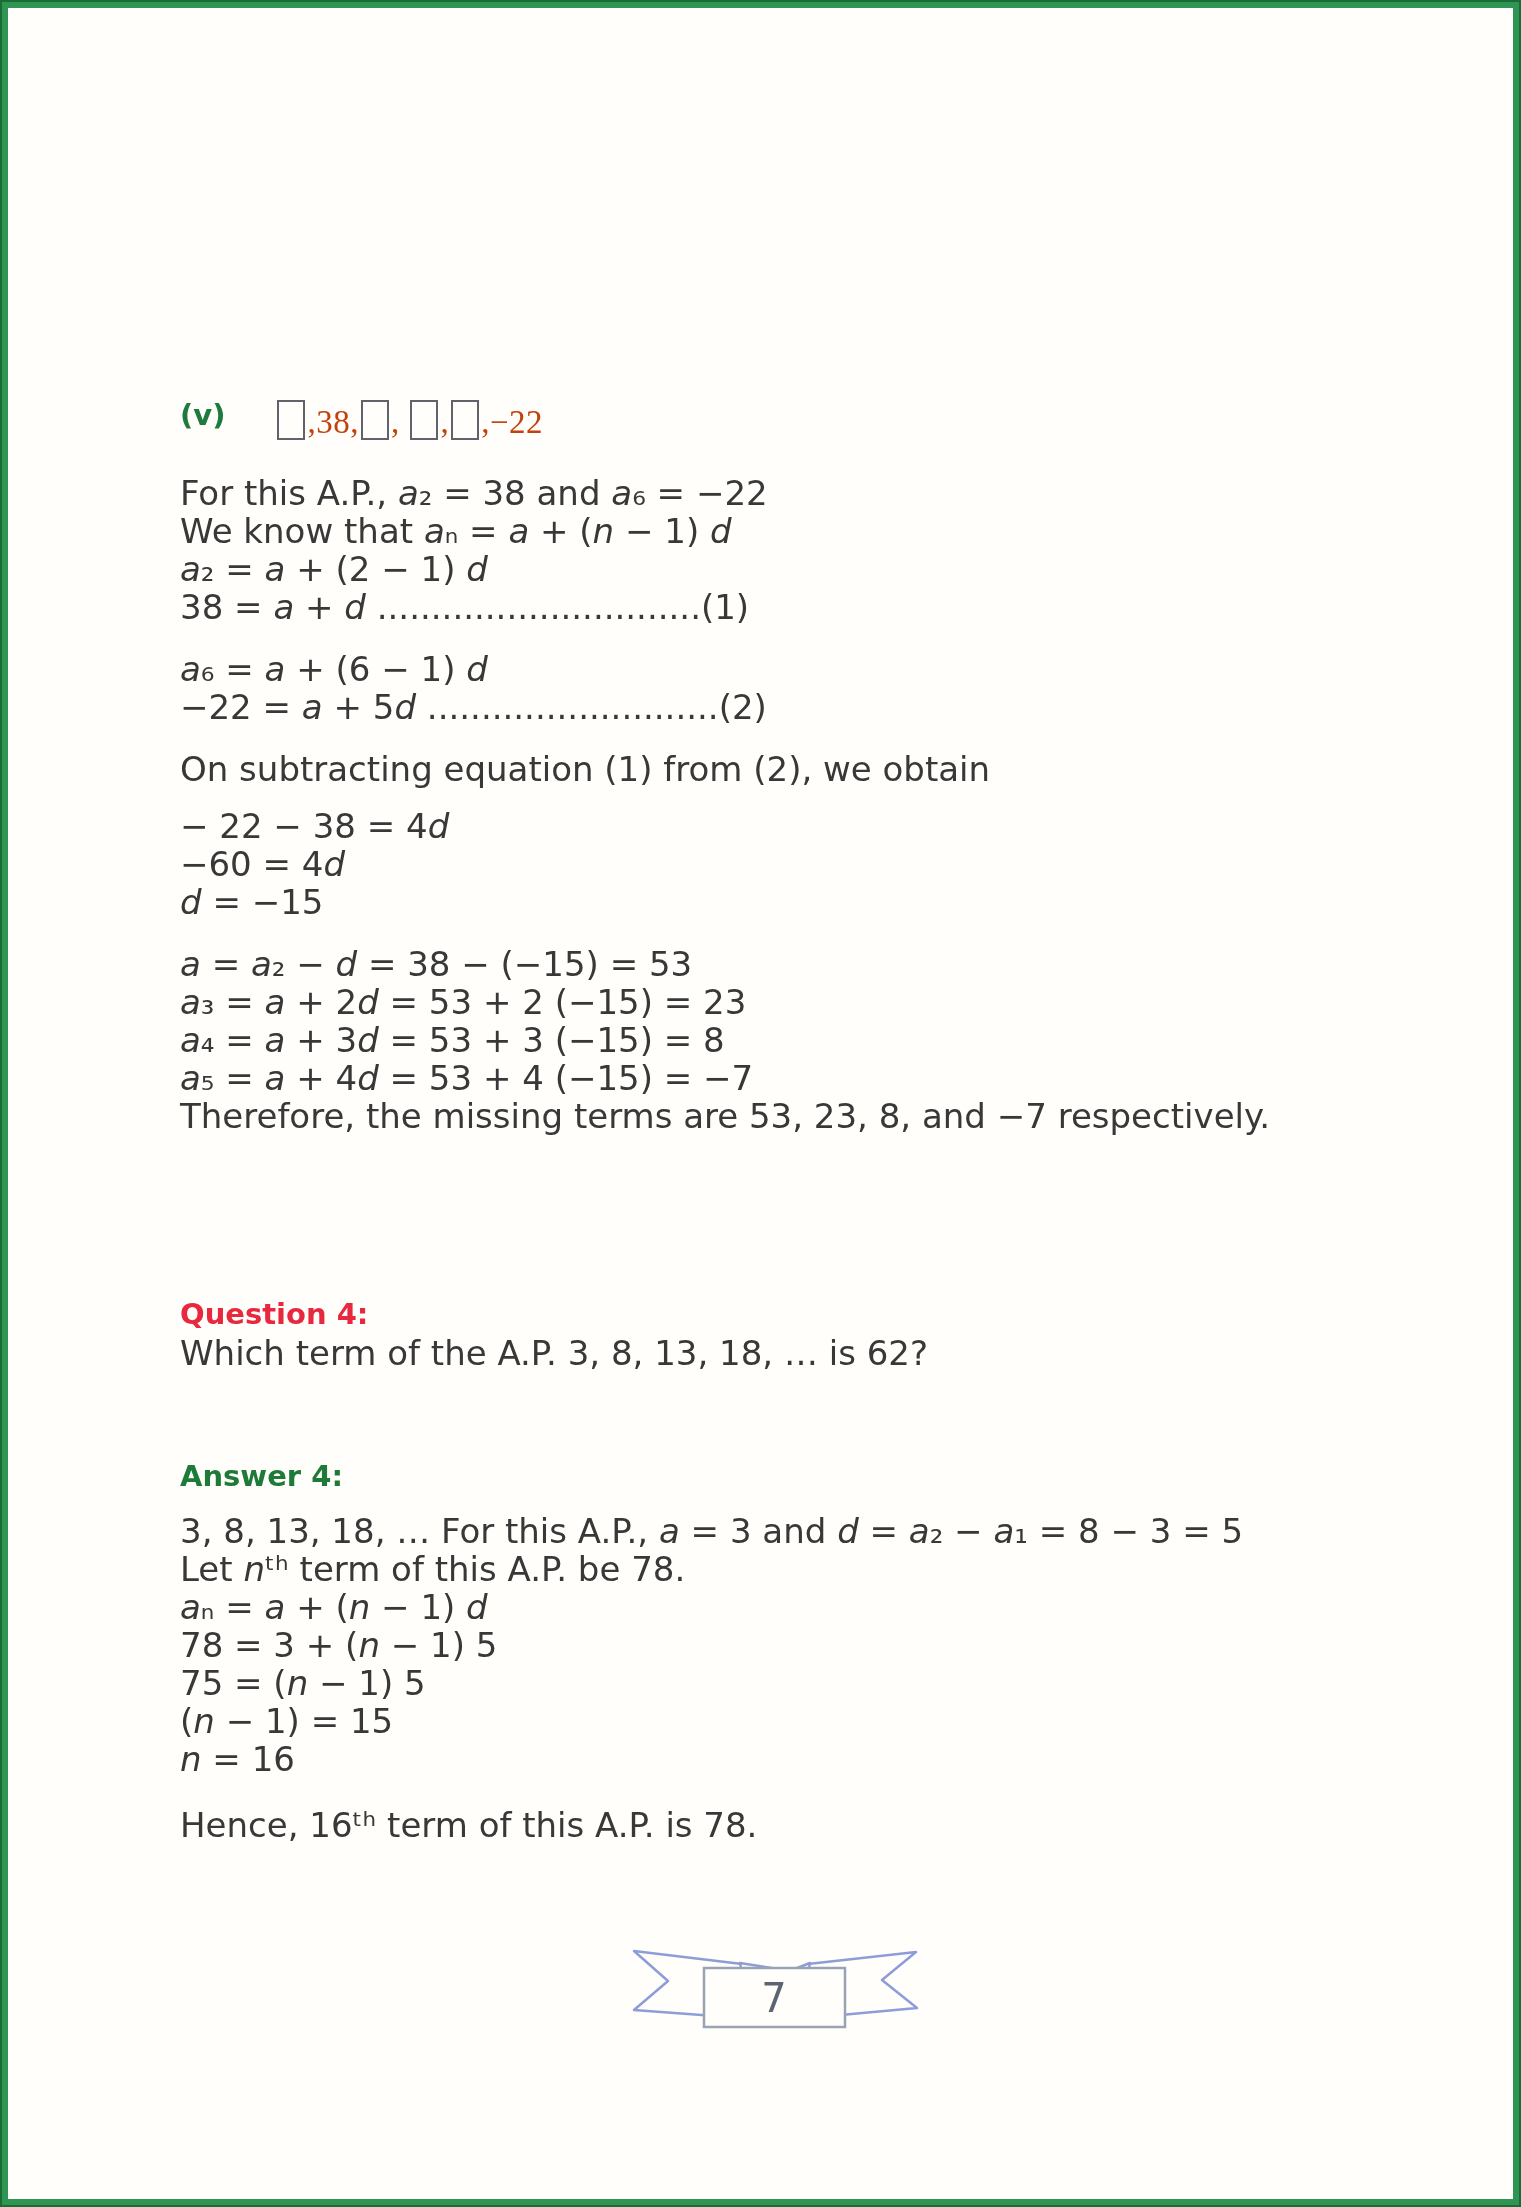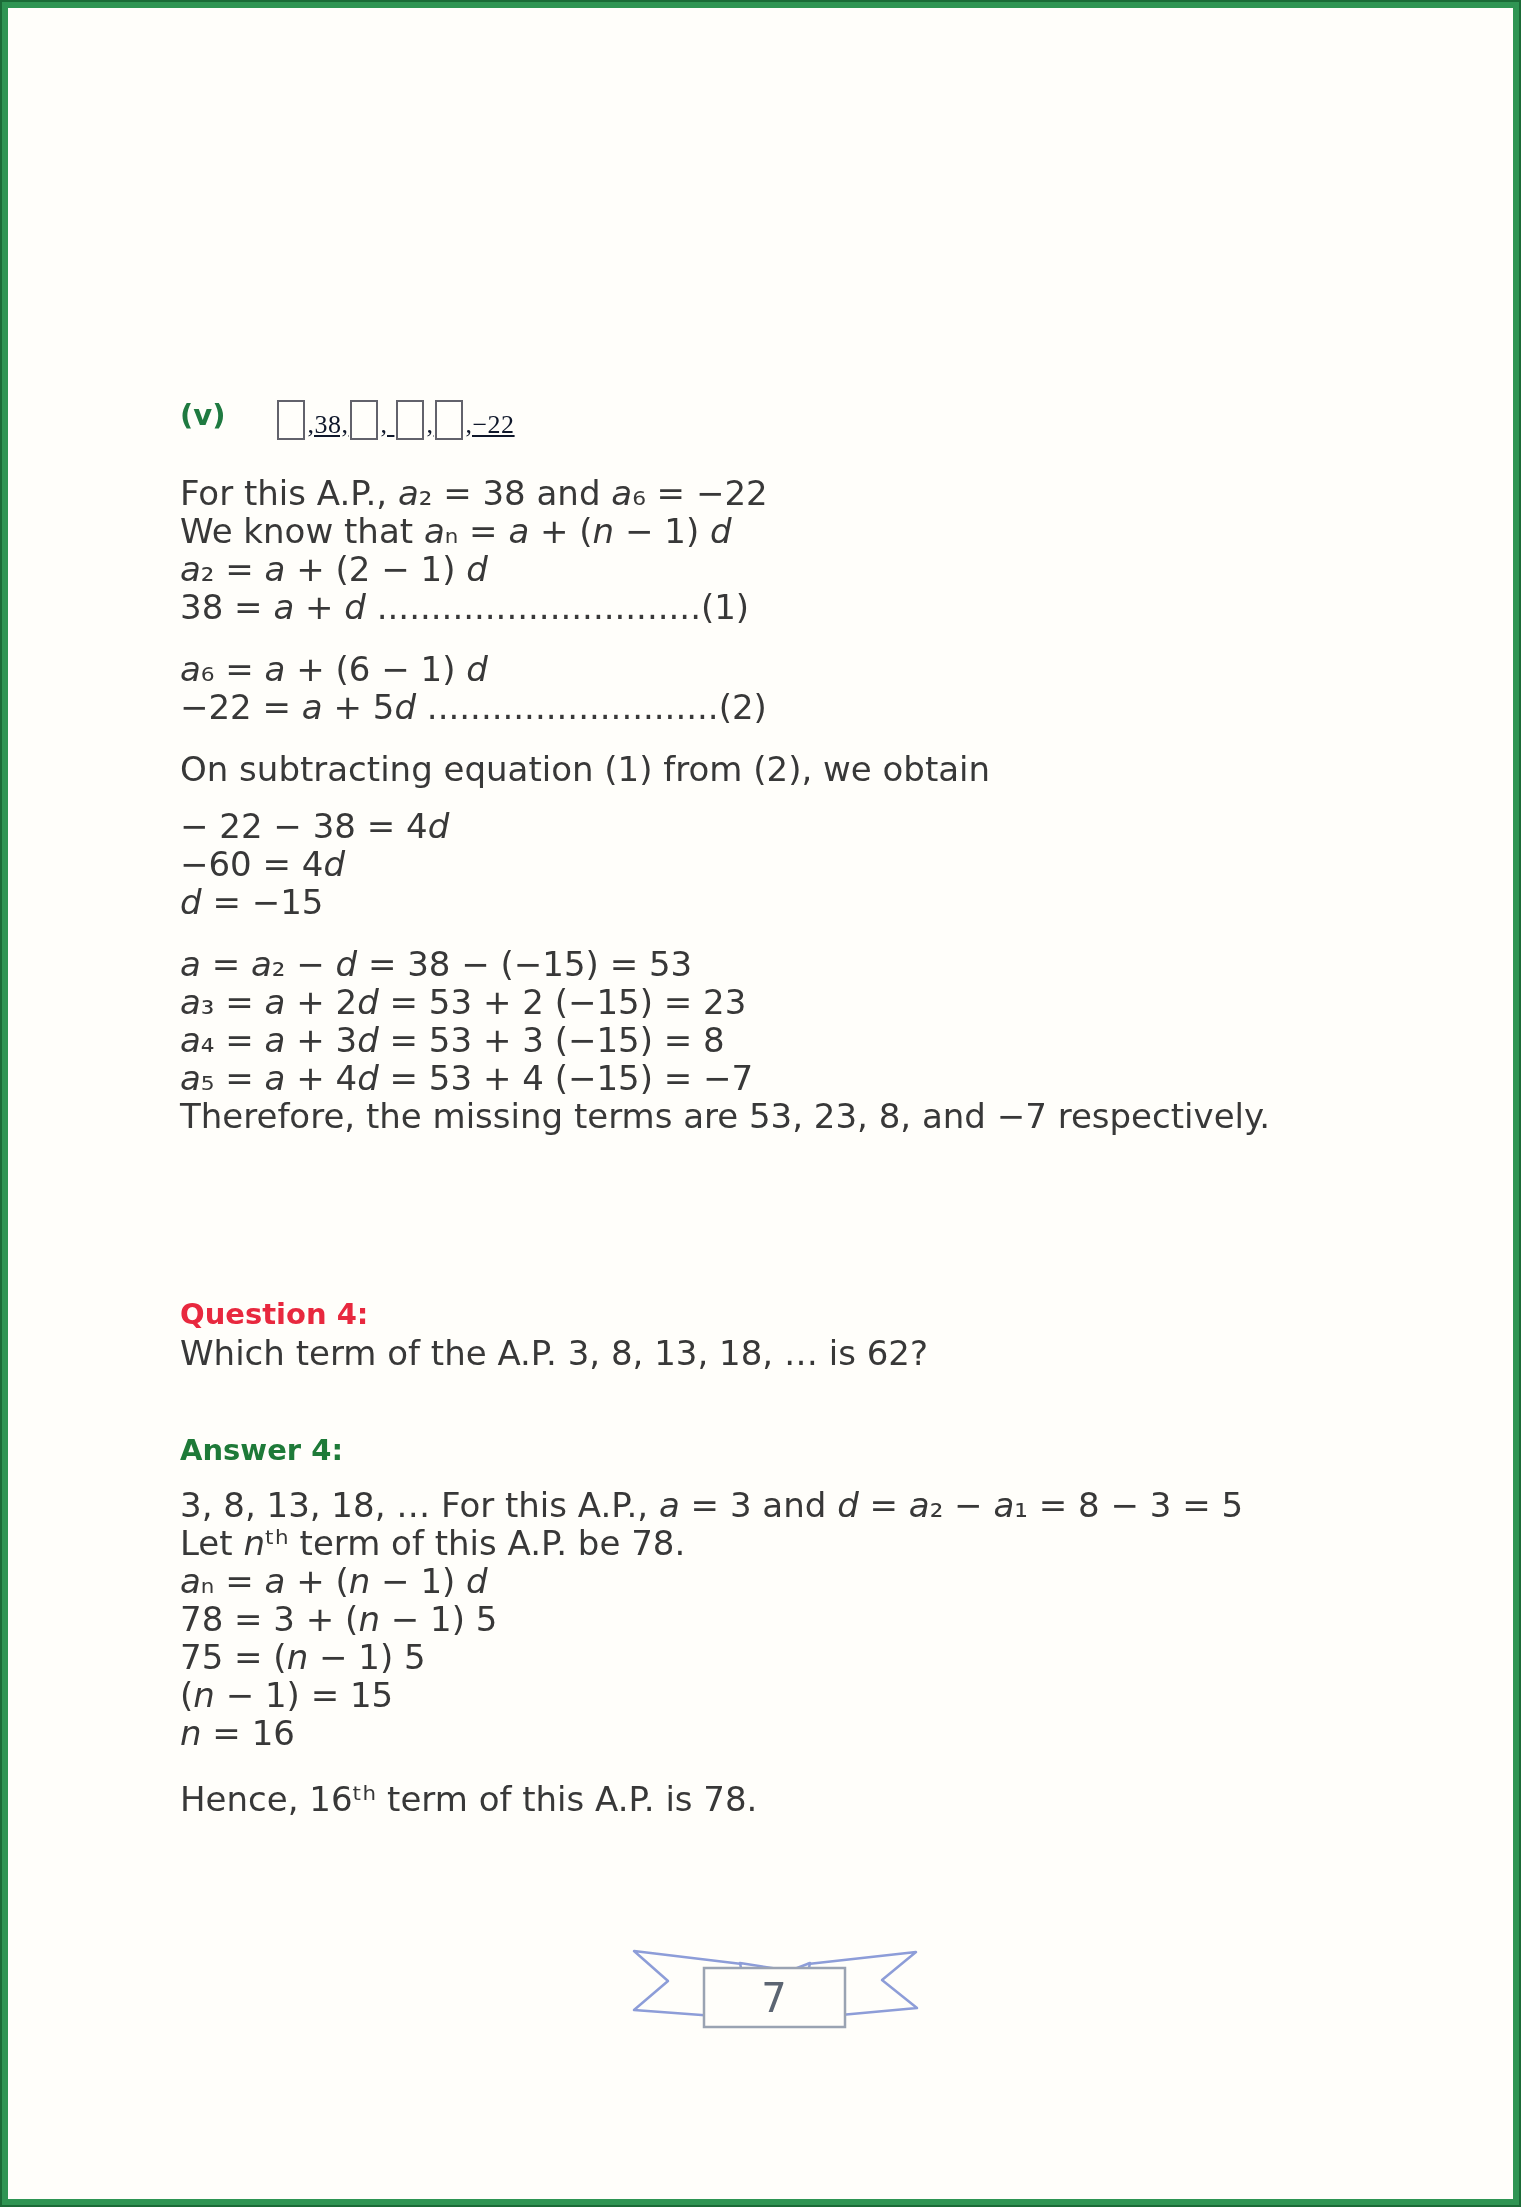--- a/index.html
+++ b/index.html
@@ -34,41 +34,40 @@
   
   #part-v-header { height: 64px; }
   .part-label {
     font-size: 29px; font-weight: bold;
     color: var(--accent_green, #1f7a40);
     vertical-align: 8px;
   }
   .seq {
     margin-left: 50px;
     font-family: "Liberation Serif", "DejaVu Serif", serif;
-    font-size: 26px;
-    color: #0f172a;
+    font-size: 33px;
+    color: #c2410c;
     letter-spacing: 0.5px;
-    text-decoration: underline;
   }
   .seq-box {
     display: inline-block;
     width: 24px; height: 36px;
     border: 2px solid #62626b;
     vertical-align: -7px;
     margin: 0 2px;
     background: transparent;
   }
 
   .heading {
     font-size: 29px; font-weight: bold;
     line-height: 40px;
     white-space: nowrap;
   }
   .heading.red   { color: var(--accent_red, #e8283e); }
-  .heading.green { color: var(--accent_green2, #1e7a38); }
+  .heading.green { color: var(--accent_green2, #1e7a38); margin-top: 26px; }
 
   .mt12 { margin-top: 12px; }
   .mt19 { margin-top: 19px; }
   .mt22 { margin-top: 16px; }
   .mt24 { margin-top: 24px; }
   .mt28 { margin-top: 28px; }
 
   
   #ribbon { position: absolute; left: 628px; top: 1946px; width: 290px; height: 84px; }
   #ribbon svg { display: block; }

